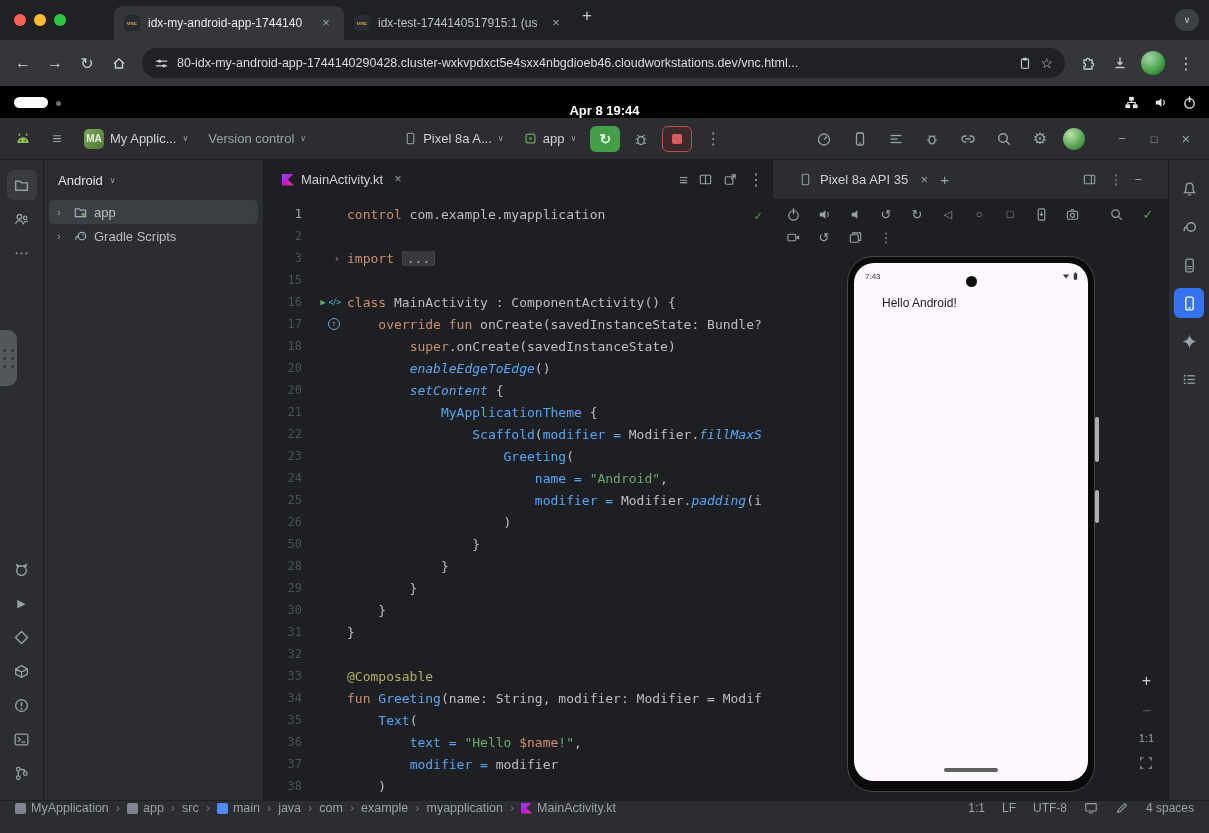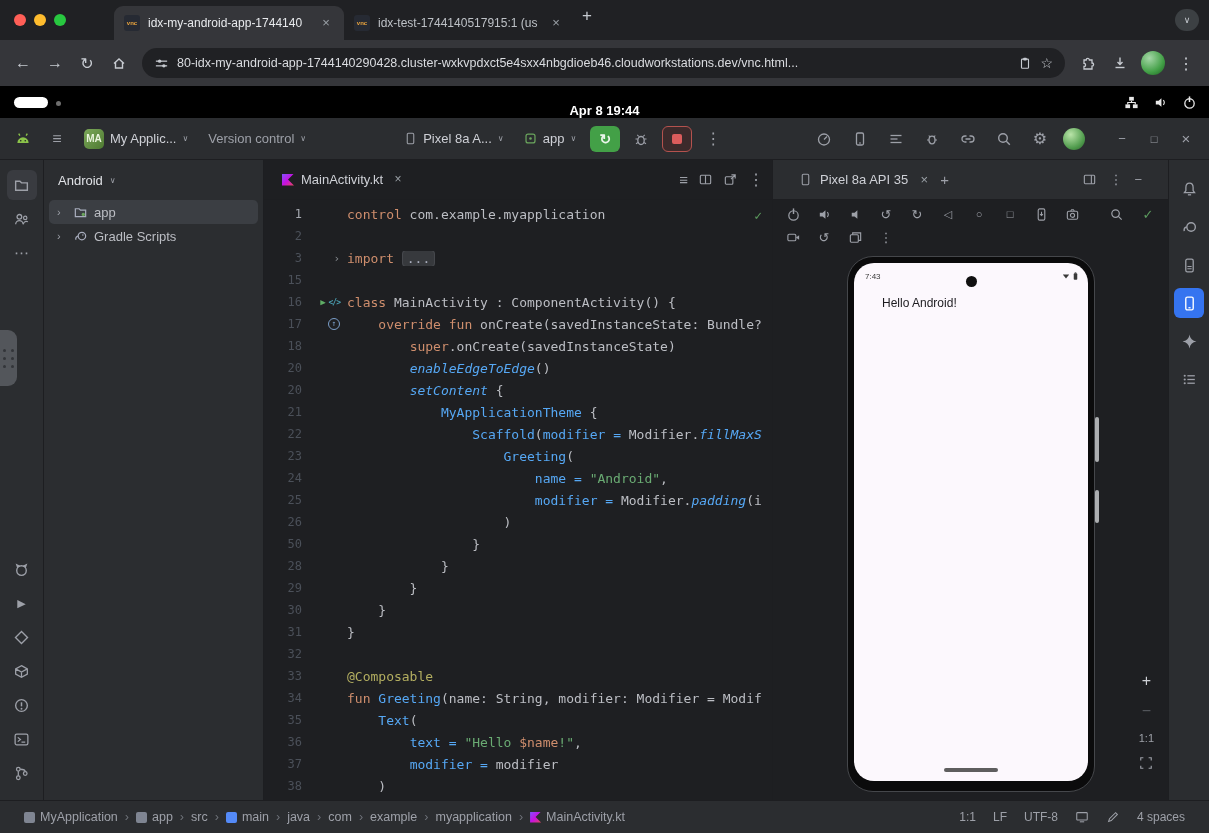--- a/index.html
+++ b/index.html
@@ -112,21 +112,21 @@
   .ph-btn{position:absolute;width:4px;border-radius:2px;background:#ACAEB0;right:-5px}
   .ph-btn.b1{top:160px;height:45px}
   .ph-btn.b2{top:233px;height:33px}
 
   .zoom-col{position:absolute;right:14px;top:420px;display:flex;flex-direction:column;align-items:center;gap:12px}
   .zoom-plus{color:#CED0D6;font-size:16px}
   .zoom-minus{color:#55585E;font-size:16px}
   .zoom-label{color:#9DA0A8;font-size:11px}
 
   
-  .status-bar{height:33px;flex:none;border-top:1px solid #1D1E21;background:#2B2D30;display:flex;align-items:center;padding:0 24px;font-size:12.5px;color:#9DA0A8}
+  .status-bar{height:33px;flex:none;border-top:1px solid #1D1E21;background:#2B2D30;display:flex;align-items:flex-start;padding:0 15px;font-size:12.5px;color:#9DA0A8}
   .bc{display:flex;align-items:center;min-width:0;overflow:hidden;white-space:nowrap}
   .bc-sep{margin:0 7px;color:#6F737A}
   .bc-item{display:flex;align-items:center}
   .bc-ic{width:11px;height:11px;border-radius:2px;display:inline-block;margin-right:5px;flex:none}
   .bc-module{background:#7F8592}
   .bc-folder{background:#548AF7}
   .bc-kotlin{background:linear-gradient(135deg,#7F52FF 0%,#C711E1 50%,#E44857 100%);clip-path:polygon(0 0,100% 0,50% 50%,100% 100%,0 100%);border-radius:0}
   .sb-right{margin-left:auto;display:flex;align-items:center;gap:17px;font-size:12px}
 
   

